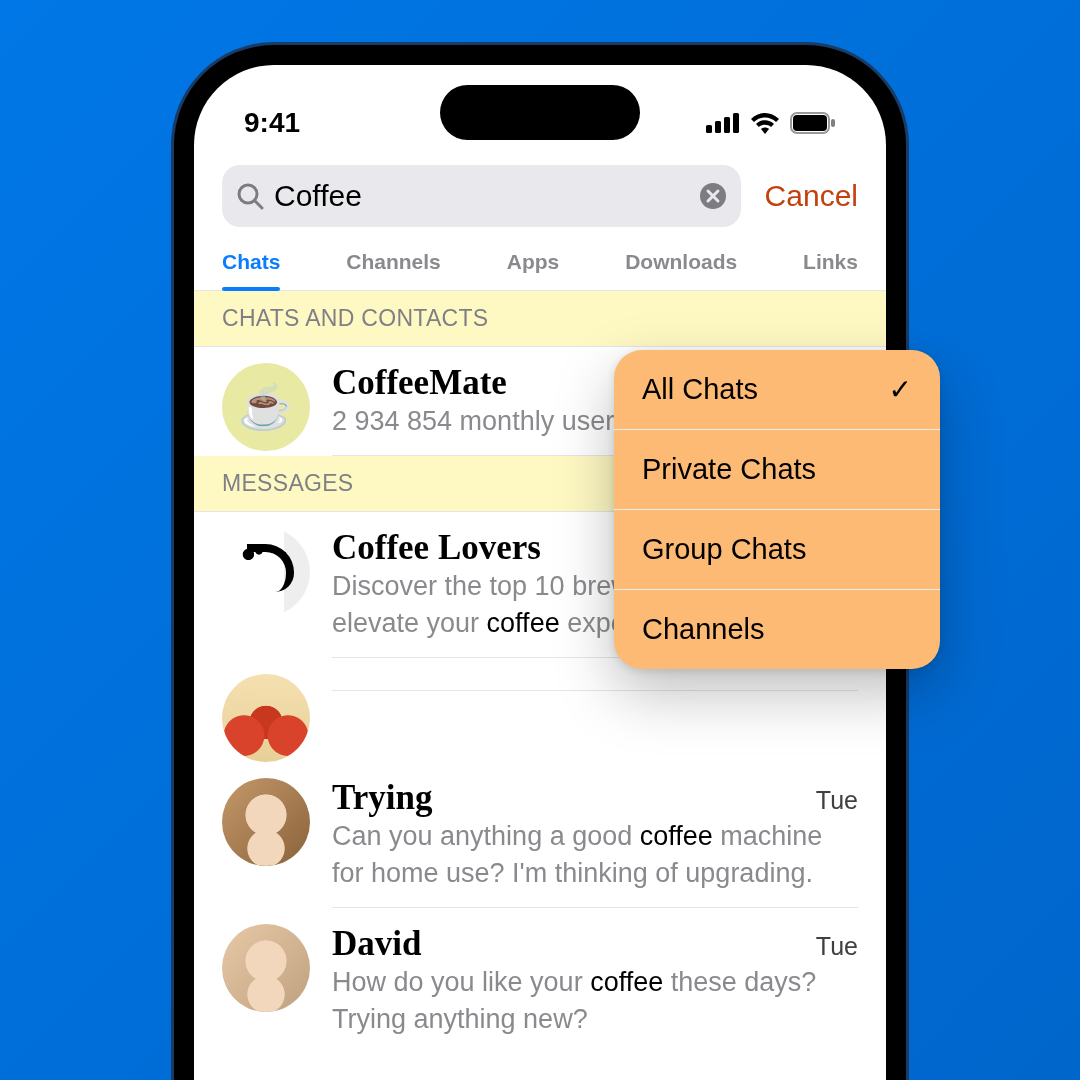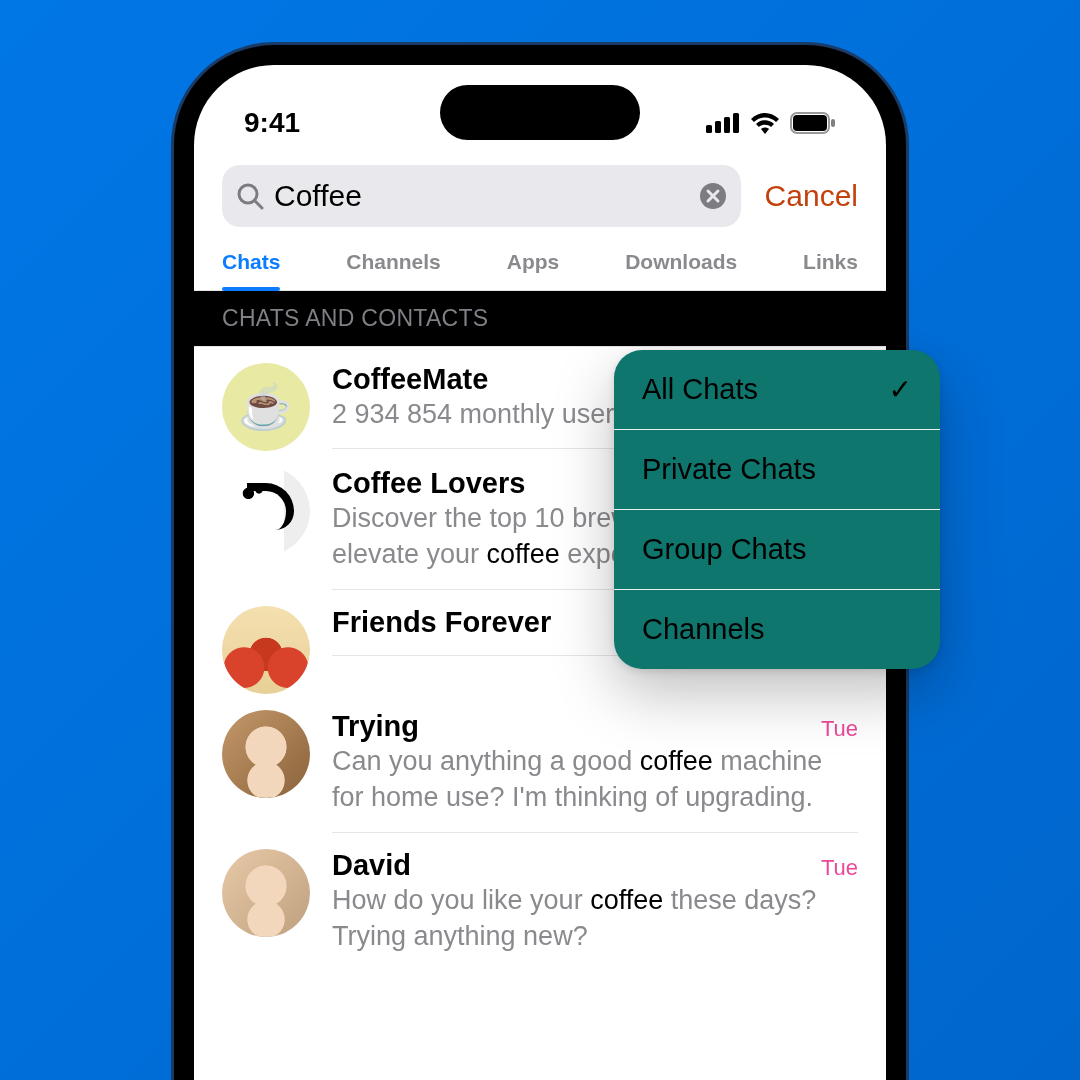--- a/index.html
+++ b/index.html
@@ -119,21 +119,21 @@
     content: "";
     position: absolute;
     left: 0; right: 0; bottom: -1px;
     height: 4px;
     background: #0a7cff;
     border-radius: 2px;
   }
 
   
   .section-hdr {
-    background: #000000;
+    background: #fef9c3;
     color: #7f7f85;
     font-size: 23px;
     font-weight: 500;
     letter-spacing: .3px;
     padding: 14px 28px;
     border-bottom: 1px solid #e5e5e8;
   }
 
   .row {
     display: flex;
@@ -152,22 +152,22 @@
     font-size: 44px;
   }
   .row-body {
     flex: 1;
     padding-bottom: 16px;
     border-bottom: 1px solid #e5e5e8;
     min-width: 0;
   }
   .row:last-child .row-body { border-bottom: none; }
   .title-line { display: flex; justify-content: space-between; align-items: baseline; }
-  .title { font-size: 29px; font-weight: 700; color: #000; }
-  .ts    { font-size: 22px; color: #ec4899; }
+  .title { font-size: 35px; font-weight: 700; color: #000; font-family: Liberation Serif, serif; }
+  .ts    { font-size: 25px; color: #404040; }
   .sub   { font-size: 27px; color: #8a8a8e; line-height: 1.35; }
   .sub .kw { color: #000; }
 
   
   .av-coffee { background: #e8e9a2; }
   .av-lovers { background:
       radial-gradient(circle at 30% 30%, #000 0 6%, transparent 7%),
       radial-gradient(circle at 42% 26%, #000 0 4%, transparent 5%),
       linear-gradient(90deg,#fff 0 70%,transparent 70%),
       #eee;
@@ -192,21 +192,21 @@
                 radial-gradient(circle at 50% 80%, #f3d7bd 0 22%, transparent 23%);
   }
   .avatar{position:relative;overflow:hidden;}
 
   
   .popover {
     position: absolute;
     left: 614px;
     top: 350px;
     width: 326px;
-    background: #0f766e;
+    background: #fdba74;
     border-radius: 28px;
     box-shadow: 0 24px 60px rgba(0,0,0,.25), 0 2px 8px rgba(0,0,0,.12);
     overflow: hidden;
     z-index: 200;
   }
   .popover .item {
     display: flex;
     align-items: center;
     justify-content: space-between;
     padding: 23px 28px;
@@ -286,41 +286,38 @@
     <div class="row">
       <div class="avatar av-coffee">☕</div>
       <div class="row-body">
         <div class="title-line">
           <span class="title">CoffeeMate</span>
         </div>
         <div class="sub">2 934 854 monthly users</div>
       </div>
     </div>
 
+    <div class="section-hdr">MESSAGES</div>
 
     <div class="row">
       <div class="avatar av-lovers"></div>
       <div class="row-body">
         <div class="title-line">
           <span class="title">Coffee Lovers</span>
           <span class="ts"></span>
         </div>
         <div class="sub">
           <span>Discover the top 10 brewing methods to elevate your </span><span class="kw">coffee</span><span> experience</span>
         </div>
       </div>
     </div>
 
     <div class="row">
       <div class="avatar av-friends"></div>
       <div class="row-body">
-        <div class="title-line">
-          <span class="title">Friends Forever</span>
-          <span class="ts"></span>
-        </div>
       </div>
     </div>
 
     <div class="row">
       <div class="avatar av-sophia"></div>
       <div class="row-body">
         <div class="title-line">
           <span class="title">Trying</span>
           <span class="ts">Tue</span>
         </div>

